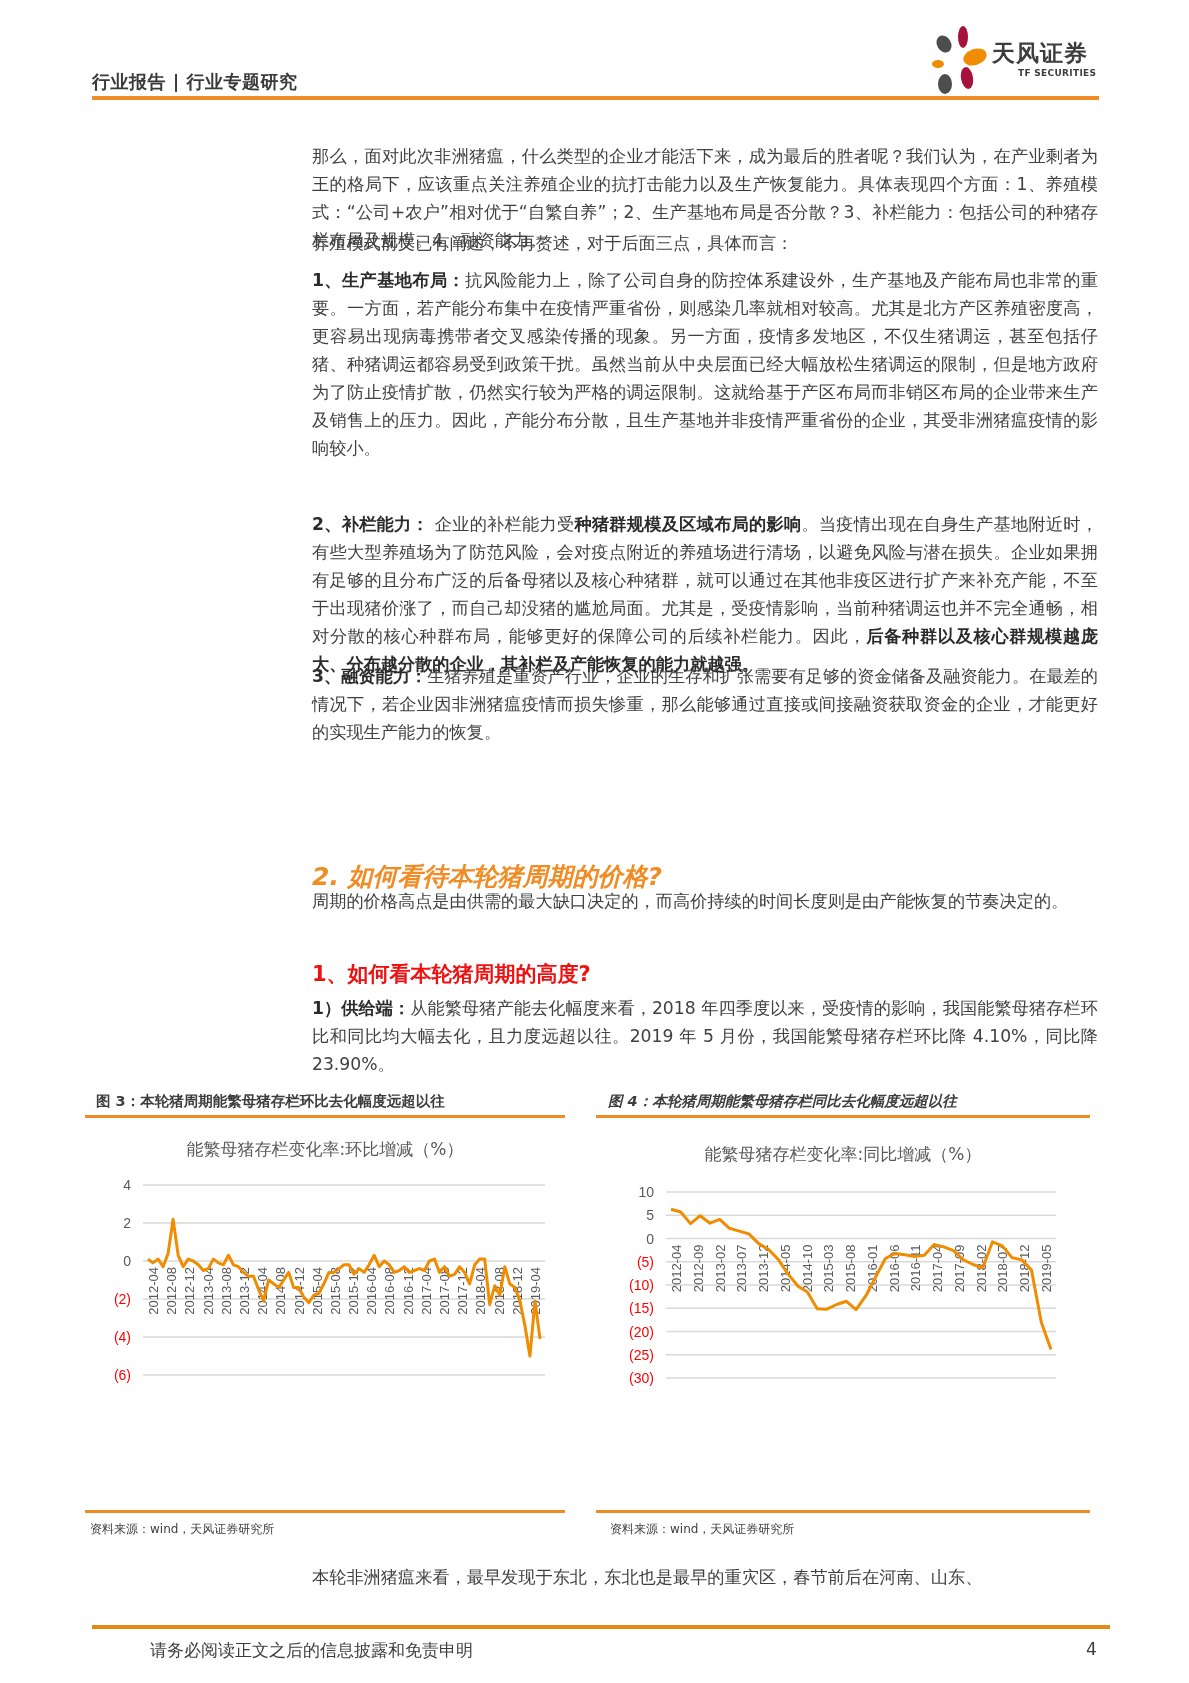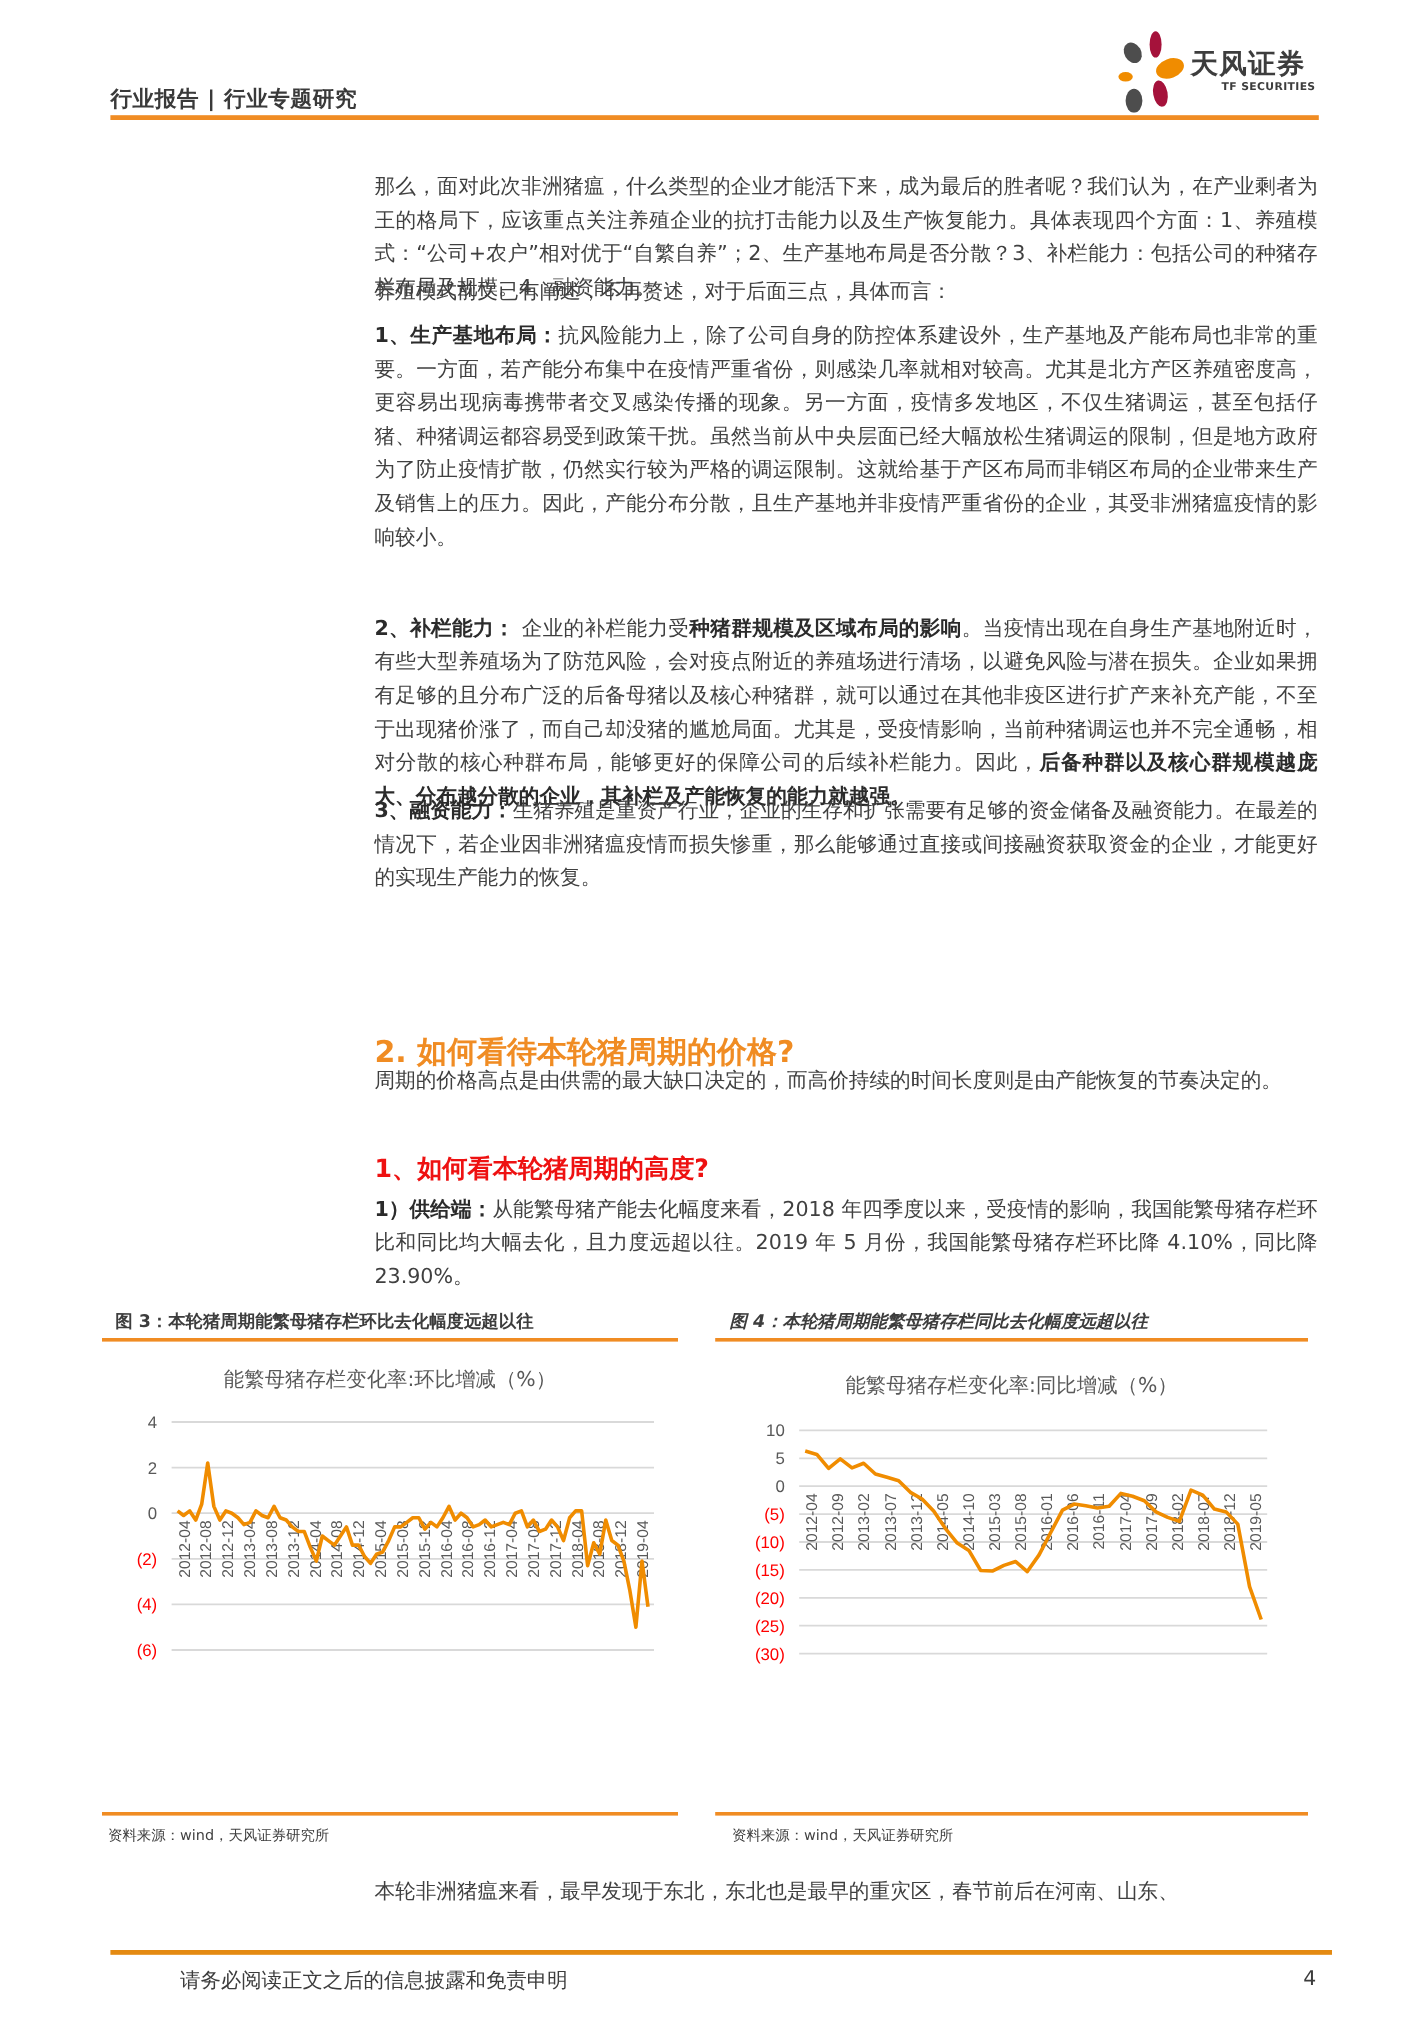--- a/index.html
+++ b/index.html
@@ -10,21 +10,21 @@
   
   .hdr-title { left:92px; top:70px; font-size:18px; font-weight:bold; color:#3a3a3a; letter-spacing:0.5px; }
   .hdr-rule { left:92px; top:96px; width:1007px; height:4px; background:#f08c23; }
   .logo { left:930px; top:24px; width:180px; height:70px; }
   .logo-cn { position:absolute; left:62px; top:14px; font-size:23px; font-weight:bold; color:#3d3d3d; letter-spacing:1px; }
   .logo-en { position:absolute; left:64px; top:44px; font-size:9px; font-weight:bold; color:#3d3d3d; letter-spacing:0.3px;margin-left:24px; }
 
   
   .para { left:312px; width:786px; font-size:17.2px; line-height:28px; color:#404040; text-align:justify; }
   .para b { color:#2b2b2b; }
-  .h2 { left:312px; top:860px; font-size:25px; font-weight:bold; color:#f08c23; }
+  .h2 { left:312px; top:860px; font-size:25px; font-weight:bold; color:#f08c23;font-style:italic; }
   .h3red { left:312px; top:1025px; font-size:21px; font-weight:bold; color:#e11; }
 
   
   .fig-title { font-size:14.5px; font-weight:bold; color:#3d3d3d; }
   .fig-rule { height:3px; background:#f08c23; }
   .chart-title { font-size:17px; color:#595959; text-align:center; }
   .source { font-size:12px; color:#404040; }
 
   .footer-rule { left:92px; top:1625px; width:1018px; height:4px; background:#e48a12; }
   .footer-text { left:150px; top:1639px; font-size:17px; color:#3d3d3d; }

